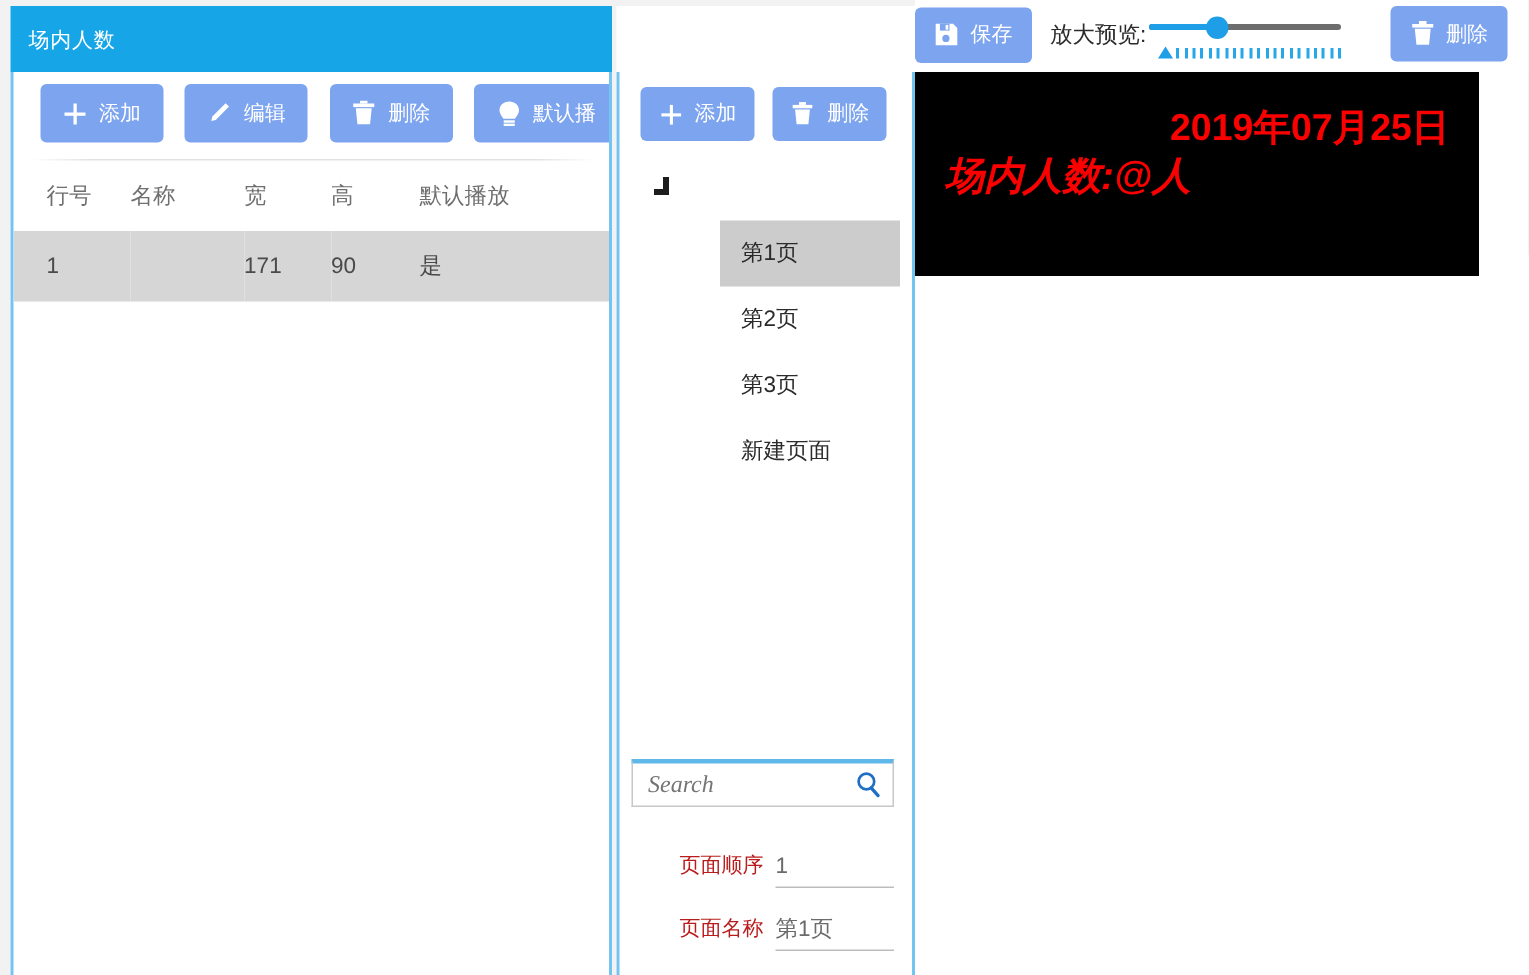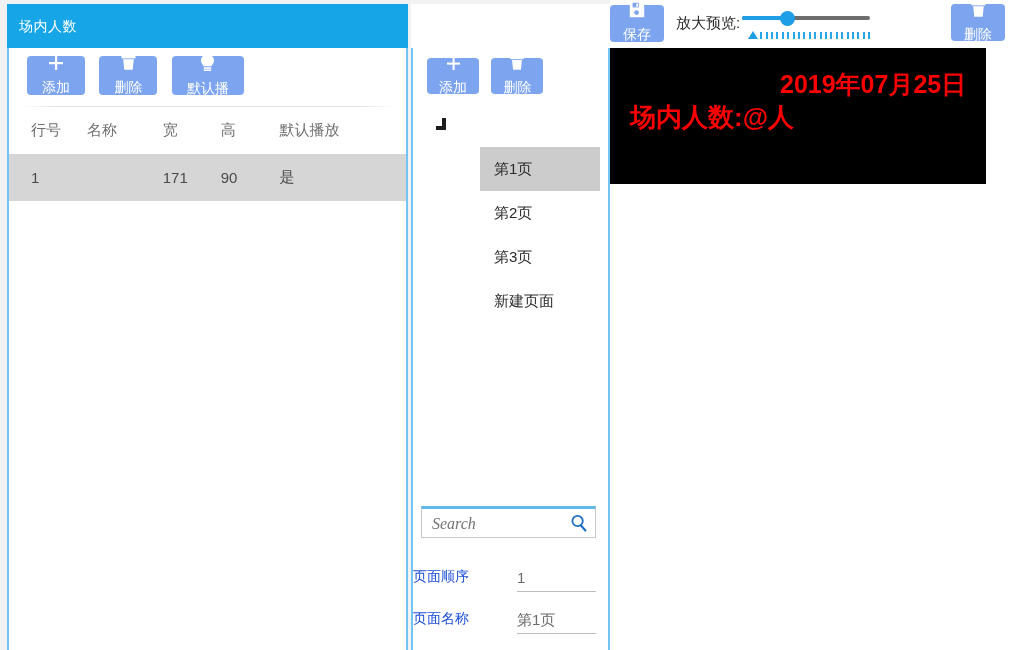--- a/index.html
+++ b/index.html
@@ -77,21 +77,20 @@
     margin-right: 10px;
     background: #7da4ef;
     border: none;
     border-radius: 4px;
     color: #ffffff;
     font-size: 14px;
     font-family: "Liberation Sans", "DejaVu Sans", sans-serif;
     cursor: pointer;
     vertical-align: top;
     box-sizing: border-box;
-    flex-direction: column;
   }
   .btn .glyph {
     display: inline-flex;
     align-items: center;
     justify-content: center;
     width: 16px;
     height: 18px;
   }
   .btn .glyph svg { display: block; }
 
@@ -222,23 +221,23 @@
   }
   .form-row {
     display: flex;
     align-items: flex-end;
     height: 42px;
     padding: 0 8px 0 0;
     box-sizing: border-box;
   }
   .form-label {
     flex: 0 0 104px;
-    text-align: left;
+    text-align: right;
     font-size: 14px;
-    color: #1d4ed8;
+    color: #b91c1c;
     padding-right: 8px;
     padding-bottom: 6px;
     box-sizing: border-box;
     white-space: nowrap;
   }
   .form-field {
     flex: 1 1 auto;
     border-bottom: 1px solid #bdbdbd;
     padding-bottom: 4px;
     margin-right: 4px;
@@ -372,20 +371,21 @@
   }
   #prev-date {
     left: 170px;
     top: 20px;
     font-size: 25px;
   }
   #prev-count {
     left: 20px;
     top: 52px;
     font-size: 26px;
+    font-style: italic;
   }
 </style>
 </head>
 <body>
 
 <div id="root">
 
   <div class="panel" id="panel-programs">
     <div class="panel-header">场内人数</div>
     <div class="panel-body">
@@ -395,20 +395,28 @@
         <button class="btn">
           <span class="glyph">
             <svg width="16" height="16" viewBox="0 0 16 16">
               <rect x="7" y="1" width="2.2" height="14" fill="#ffffff"></rect>
               <rect x="1" y="7" width="14" height="2.2" fill="#ffffff"></rect>
             </svg>
           </span>
           <span>添加</span>
         </button>
 
+        <button class="btn">
+          <span class="glyph">
+            <svg width="17" height="17" viewBox="0 0 17 17">
+              <path d="M13.2 1.4 L15.6 3.8 L6.2 13.2 L3 14 L3.8 10.8 Z" fill="#ffffff"></path>
+            </svg>
+          </span>
+          <span>编辑</span>
+        </button>
 
         <button class="btn">
           <span class="glyph">
             <svg width="15" height="17" viewBox="0 0 15 17">
               <rect x="0.5" y="2" width="14" height="2.4" fill="#ffffff"></rect>
               <rect x="5" y="0" width="5" height="2" fill="#ffffff"></rect>
               <path d="M2.2 5.2 h10.6 l-1.1 10.6 h-8.4 Z" fill="#ffffff"></path>
             </svg>
           </span>
           <span>删除</span>

